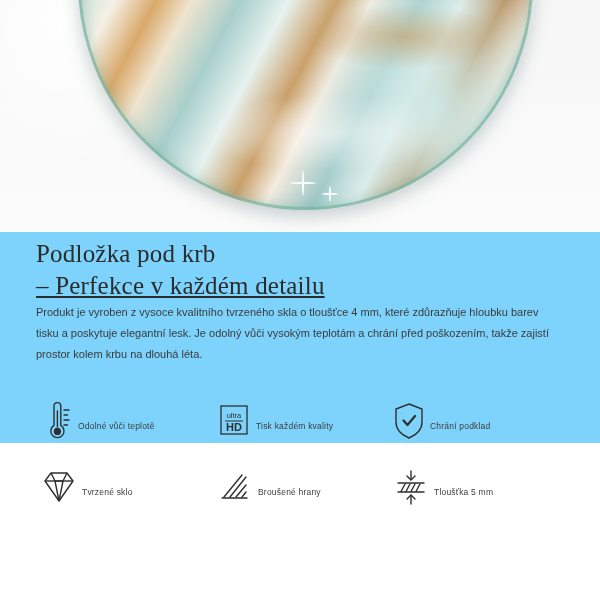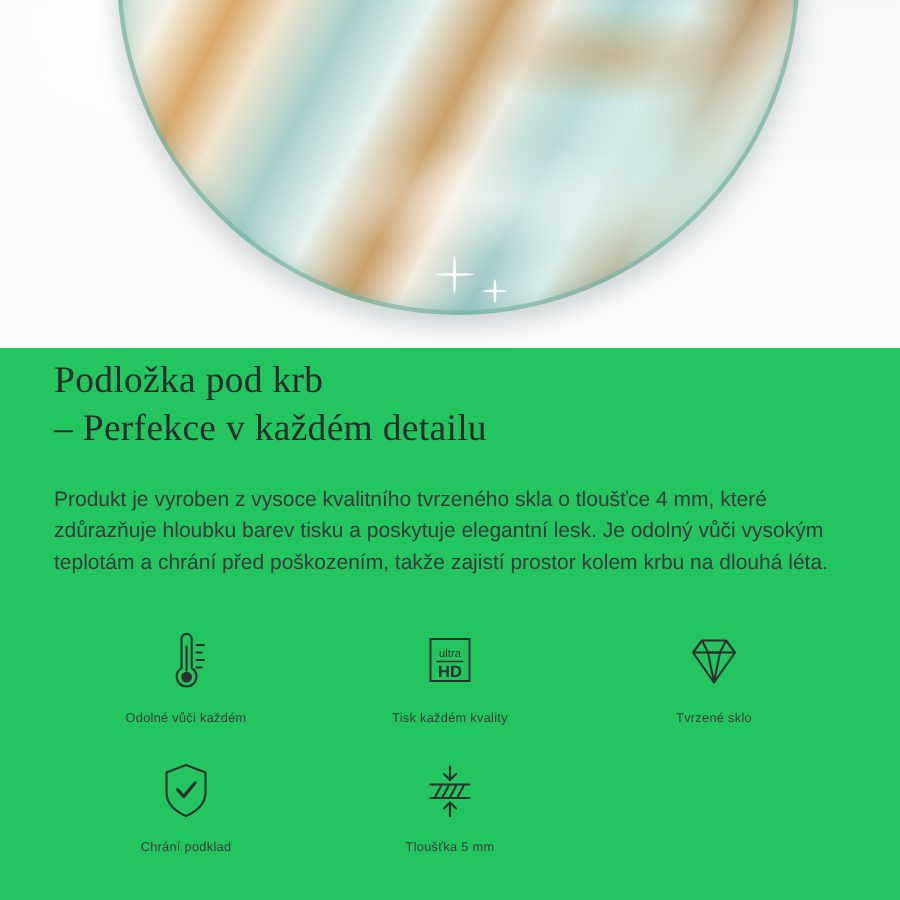--- a/index.html
+++ b/index.html
@@ -6,22 +6,22 @@
   html, body {
     width: 600px;
     height: 600px;
     background: #ffffff;
     font-family: "Liberation Sans", sans-serif;
     overflow: hidden;
   }
   .page {
     position: relative;
     width: 600px;
-    height: 600px;
-    background: #22c55e;
+    height: 443px;
+    background: #7dd3fc;
   }
 
   
   .hero {
     position: relative;
     width: 600px;
     height: 232px;
     overflow: hidden;
     background: #ffffff;
   }
@@ -111,39 +111,38 @@
   }
   .headline {
     margin-top: 6px;
     font-family: "Liberation Serif", serif;
     font-size: 25px;
     line-height: 32px;
     color: #2b2b2b;
     font-weight: 400;
     letter-spacing: 0.2px;
   }
-  .headline .line2 { display: block; }
+  .headline .line2 { display: block; text-decoration: underline; }
   .paragraph {
-    margin-top: 20px;
-    font-size: 14px;
+    font-size: 11px;
     line-height: 21px;
     color: #3a3a3a;
     max-width: 532px;
   }
 
   
   .features {
     margin-top: 34px;
     display: grid;
     grid-template-columns: repeat(3, 1fr);
     row-gap: 22px;
   }
   .feature {
     display: flex;
-    flex-direction: column;
+    flex-direction: row;
     align-items: center;
     justify-content: flex-start;
   }
   .feature .icon {
     height: 44px;
     display: flex;
     align-items: center;
     justify-content: center;
   }
   .feature .label {
@@ -186,60 +185,74 @@
               <path d="M18 7a3.4 3.4 0 0 1 6.8 0v19.4a6.6 6.6 0 1 1-6.8 0z"></path>
               <line x1="21.4" y1="12" x2="21.4" y2="28"></line>
               <line x1="28" y1="11" x2="33" y2="11"></line>
               <line x1="28" y1="16" x2="31.5" y2="16"></line>
               <line x1="28" y1="21" x2="33" y2="21"></line>
               <line x1="28" y1="26" x2="31.5" y2="26"></line>
             </g>
             <circle cx="21.4" cy="32.4" r="3.6" fill="#2f2f2f"></circle>
           </svg>
         </span>
-        <span class="label">Odolné vůči každém</span>
+        <span class="label">Odolné vůči teplotě</span>
       </div>
 
       <div class="feature">
         <span class="icon">
           <svg width="44" height="44" viewBox="0 0 44 44">
             <rect x="9" y="7" width="26" height="28" fill="none" stroke="#2f2f2f" stroke-width="1.3"></rect>
             <text x="22" y="19" text-anchor="middle" font-family="Liberation Sans, sans-serif" font-size="7.5" fill="#2f2f2f">ultra</text>
             <line x1="13" y1="22" x2="31" y2="22" stroke="#2f2f2f" stroke-width="1"></line>
             <text x="22" y="32" text-anchor="middle" font-family="Liberation Sans, sans-serif" font-size="11" font-weight="bold" fill="#2f2f2f">HD</text>
           </svg>
         </span>
         <span class="label">Tisk každém kvality</span>
+      </div>
+
+      <div class="feature">
+        <span class="icon">
+          <svg width="42" height="44" viewBox="0 0 42 44">
+            <path d="M21 5 L34 10 V23 C34 31 28 36 21 39 C14 36 8 31 8 23 V10 Z" fill="none" stroke="#2f2f2f" stroke-width="1.4"></path>
+            <path d="M15.5 21.5 l4 4.5 l7.5 -9" fill="none" stroke="#2f2f2f" stroke-width="2.2" stroke-linecap="round" stroke-linejoin="round"></path>
+          </svg>
+        </span>
+        <span class="label">Chrání podklad</span>
       </div>
 
       <div class="feature">
         <span class="icon">
           <svg width="46" height="40" viewBox="0 0 46 40">
             <g fill="none" stroke="#2f2f2f" stroke-width="1.4" stroke-linejoin="round">
               <path d="M9 14 L15 6 H31 L37 14 L23 34 Z"></path>
               <path d="M9 14 H37"></path>
               <path d="M15 6 L19 14 L23 34"></path>
               <path d="M31 6 L27 14 L23 34"></path>
               <path d="M19 14 H27"></path>
             </g>
           </svg>
         </span>
         <span class="label">Tvrzené sklo</span>
       </div>
 
       <div class="feature">
         <span class="icon">
-          <svg width="42" height="44" viewBox="0 0 42 44">
-            <path d="M21 5 L34 10 V23 C34 31 28 36 21 39 C14 36 8 31 8 23 V10 Z" fill="none" stroke="#2f2f2f" stroke-width="1.4"></path>
-            <path d="M15.5 21.5 l4 4.5 l7.5 -9" fill="none" stroke="#2f2f2f" stroke-width="2.2" stroke-linecap="round" stroke-linejoin="round"></path>
-          </svg>
-        </span>
-        <span class="label">Chrání podklad</span>
-      </div>
-
+          <svg width="46" height="40" viewBox="0 0 46 40">
+            <g stroke="#2f2f2f" stroke-width="1.4" stroke-linecap="round">
+              <line x1="12" y1="30" x2="30" y2="8"></line>
+              <line x1="18" y1="30" x2="34" y2="10"></line>
+              <line x1="24" y1="30" x2="34" y2="18"></line>
+              <line x1="30" y1="30" x2="34" y2="25"></line>
+              <line x1="10" y1="31" x2="35" y2="31"></line>
+            </g>
+          </svg>
+        </span>
+        <span class="label">Broušené hrany</span>
+      </div>
 
       <div class="feature">
         <span class="icon">
           <svg width="46" height="40" viewBox="0 0 46 40">
             <g stroke="#2f2f2f" stroke-width="1.4" stroke-linecap="round" fill="none">
               <line x1="23" y1="4" x2="23" y2="12"></line>
               <path d="M19 9 L23 13 L27 9"></path>
               <line x1="10" y1="16" x2="36" y2="16"></line>
               <line x1="10" y1="25" x2="36" y2="25"></line>
               <line x1="13" y1="24.5" x2="17" y2="17"></line>

